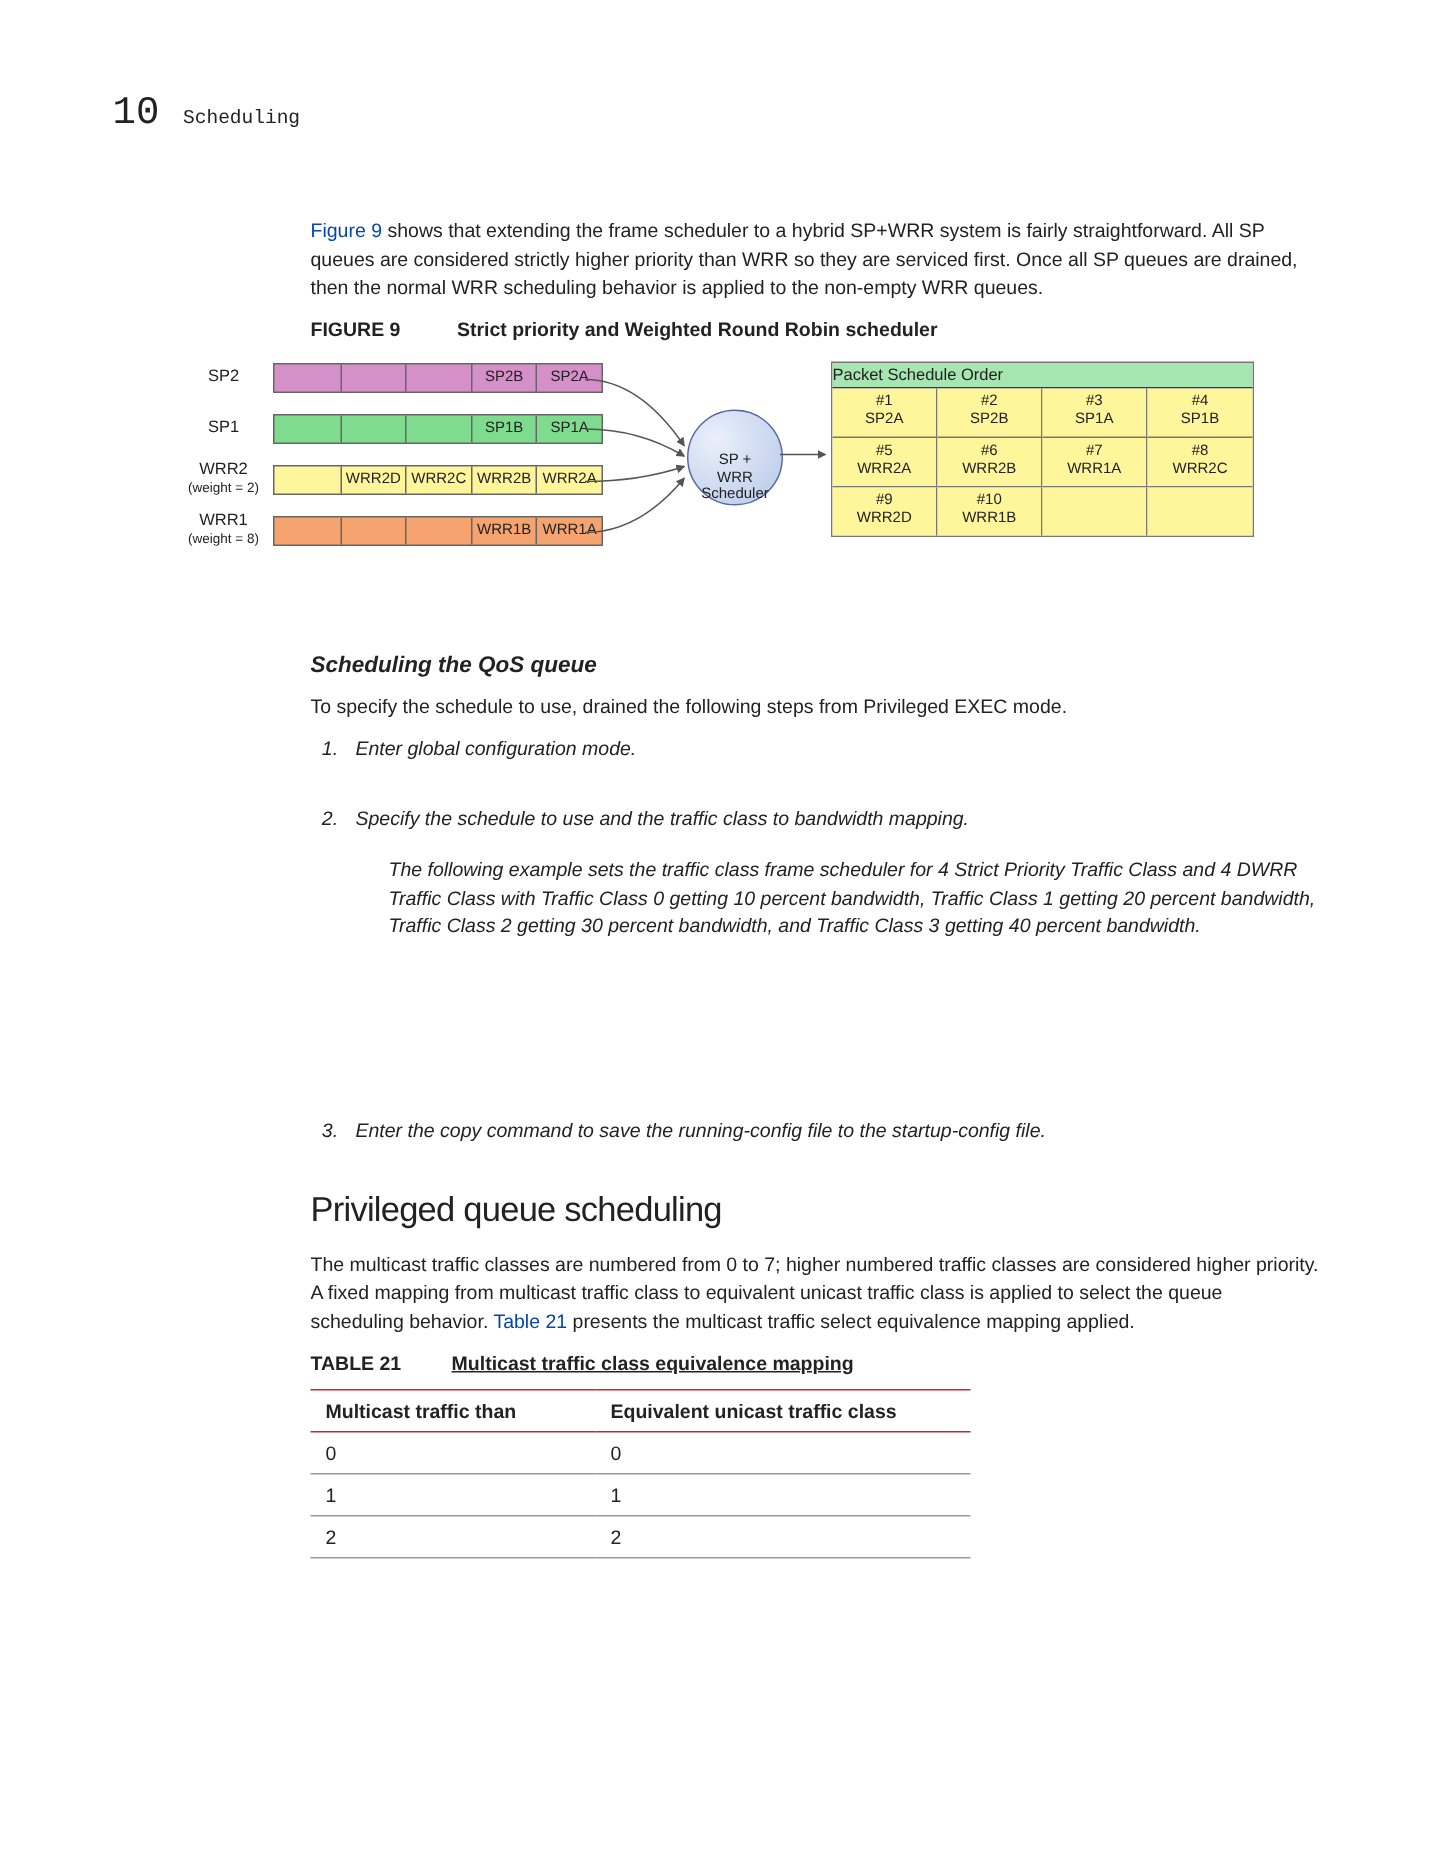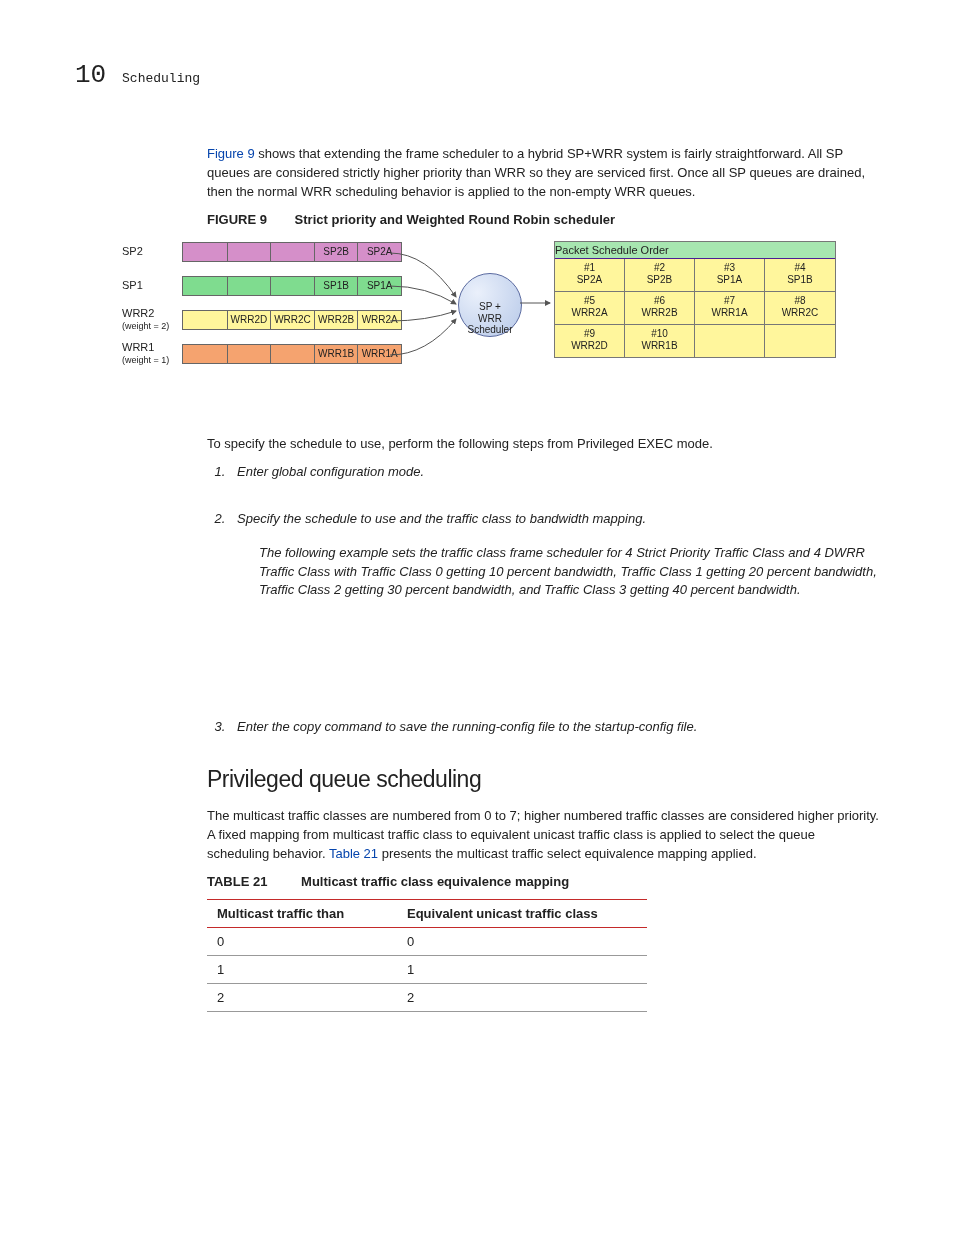--- a/index.html
+++ b/index.html
@@ -26,30 +26,30 @@
   }
   .body-col {
     margin-left: 132px;
   }
   .para {
     line-height: 1.45;
     margin: 0 0 10px 0;
   }
   .link { color: #0645ad; }
   .fig-label, .tbl-label { font-weight: bold; font-size: 13px; }
-  .fig-caption { font-weight: bold; font-size: 13px; margin-left: 24px; }
-  .tbl-caption { font-weight: bold; font-size: 13px; margin-left: 30px; }
+  .fig-caption { font-weight: bold; font-size: 13px; margin-left: 34px; }
+  .tbl-caption { font-weight: bold; font-size: 13px; margin-left: 30px; text-decoration: underline; }
 
   
   .figure-wrap { margin: 8px 0 20px -85px; }
   .fig-row { position: relative; height: 180px; }
 
   .queues { position: absolute; left: 0; top: 6px; width: 280px; }
   .qrow { display: flex; align-items: center; margin-bottom: 12px; height: 22px; }
-  .qlbl { width: 65px; text-align: left; font-size: 11px; padding-right: 6px; line-height: 1.05; }
+  .qlbl { width: 65px; text-align: center; font-size: 11px; padding-right: 6px; line-height: 1.05; }
   .qlbl .sub { font-size: 9px; }
   .qbar {
     height: 20px;
     border: 1px solid #666;
     display: flex;
     box-sizing: border-box;
   }
   .cell {
     border-left: 1px solid #666;
     font-size: 10px;
@@ -193,21 +193,21 @@
               <div class="qlbl">WRR2<br><span class="sub">(weight = 2)</span></div>
               <div class="qbar wrr2" style="width: 220px;">
                 <div class="cell" style="width: 44px;"></div>
                 <div class="cell" style="width: 44px;">WRR2D</div>
                 <div class="cell" style="width: 44px;">WRR2C</div>
                 <div class="cell" style="width: 44px;">WRR2B</div>
                 <div class="cell" style="width: 44px;">WRR2A</div>
               </div>
             </div>
             <div class="qrow">
-              <div class="qlbl">WRR1<br><span class="sub">(weight = 1)</span></div>
+              <div class="qlbl">WRR1<br><span class="sub">(weight = 8)</span></div>
               <div class="qbar wrr1" style="width: 220px;">
                 <div class="cell" style="width: 44px;"></div>
                 <div class="cell" style="width: 44px;"></div>
                 <div class="cell" style="width: 44px;"></div>
                 <div class="cell" style="width: 44px;">WRR1B</div>
                 <div class="cell" style="width: 44px;">WRR1A</div>
               </div>
             </div>
           </div>
 
@@ -252,21 +252,22 @@
               <div class="ocell last-row"><span class="on">#9</span><span>WRR2D</span></div>
               <div class="ocell last-row"><span class="on">#10</span><span>WRR1B</span></div>
               <div class="ocell last-row empty"><span class="on"></span><span></span></div>
               <div class="ocell last-row empty"><span class="on"></span><span></span></div>
             </div>
         </div>
 
       </div>
     </div>
 
-    <p class="para">To specify the schedule to use, perform the following steps from Privileged EXEC mode.</p>
+    <div class="sub-head-italic">Scheduling the QoS queue</div>
+    <p class="para">To specify the schedule to use, drained the following steps from Privileged EXEC mode.</p>
 
     <ol class="steps">
       <li><span>Enter global configuration mode.</span></li>
       <li>
         <span>Specify the schedule to use and the traffic class to bandwidth mapping.</span>
         <div class="step-block">The following example sets the traffic class frame scheduler for 4 Strict Priority Traffic Class and 4 DWRR Traffic Class with Traffic Class 0 getting 10 percent bandwidth, Traffic Class 1 getting 20 percent bandwidth, Traffic Class 2 getting 30 percent bandwidth, and Traffic Class 3 getting 40 percent bandwidth.</div>
         <div style="height:90px;"></div>
       </li>
       <li><span>Enter the copy command to save the running-config file to the startup-config file.</span></li>
     </ol>

